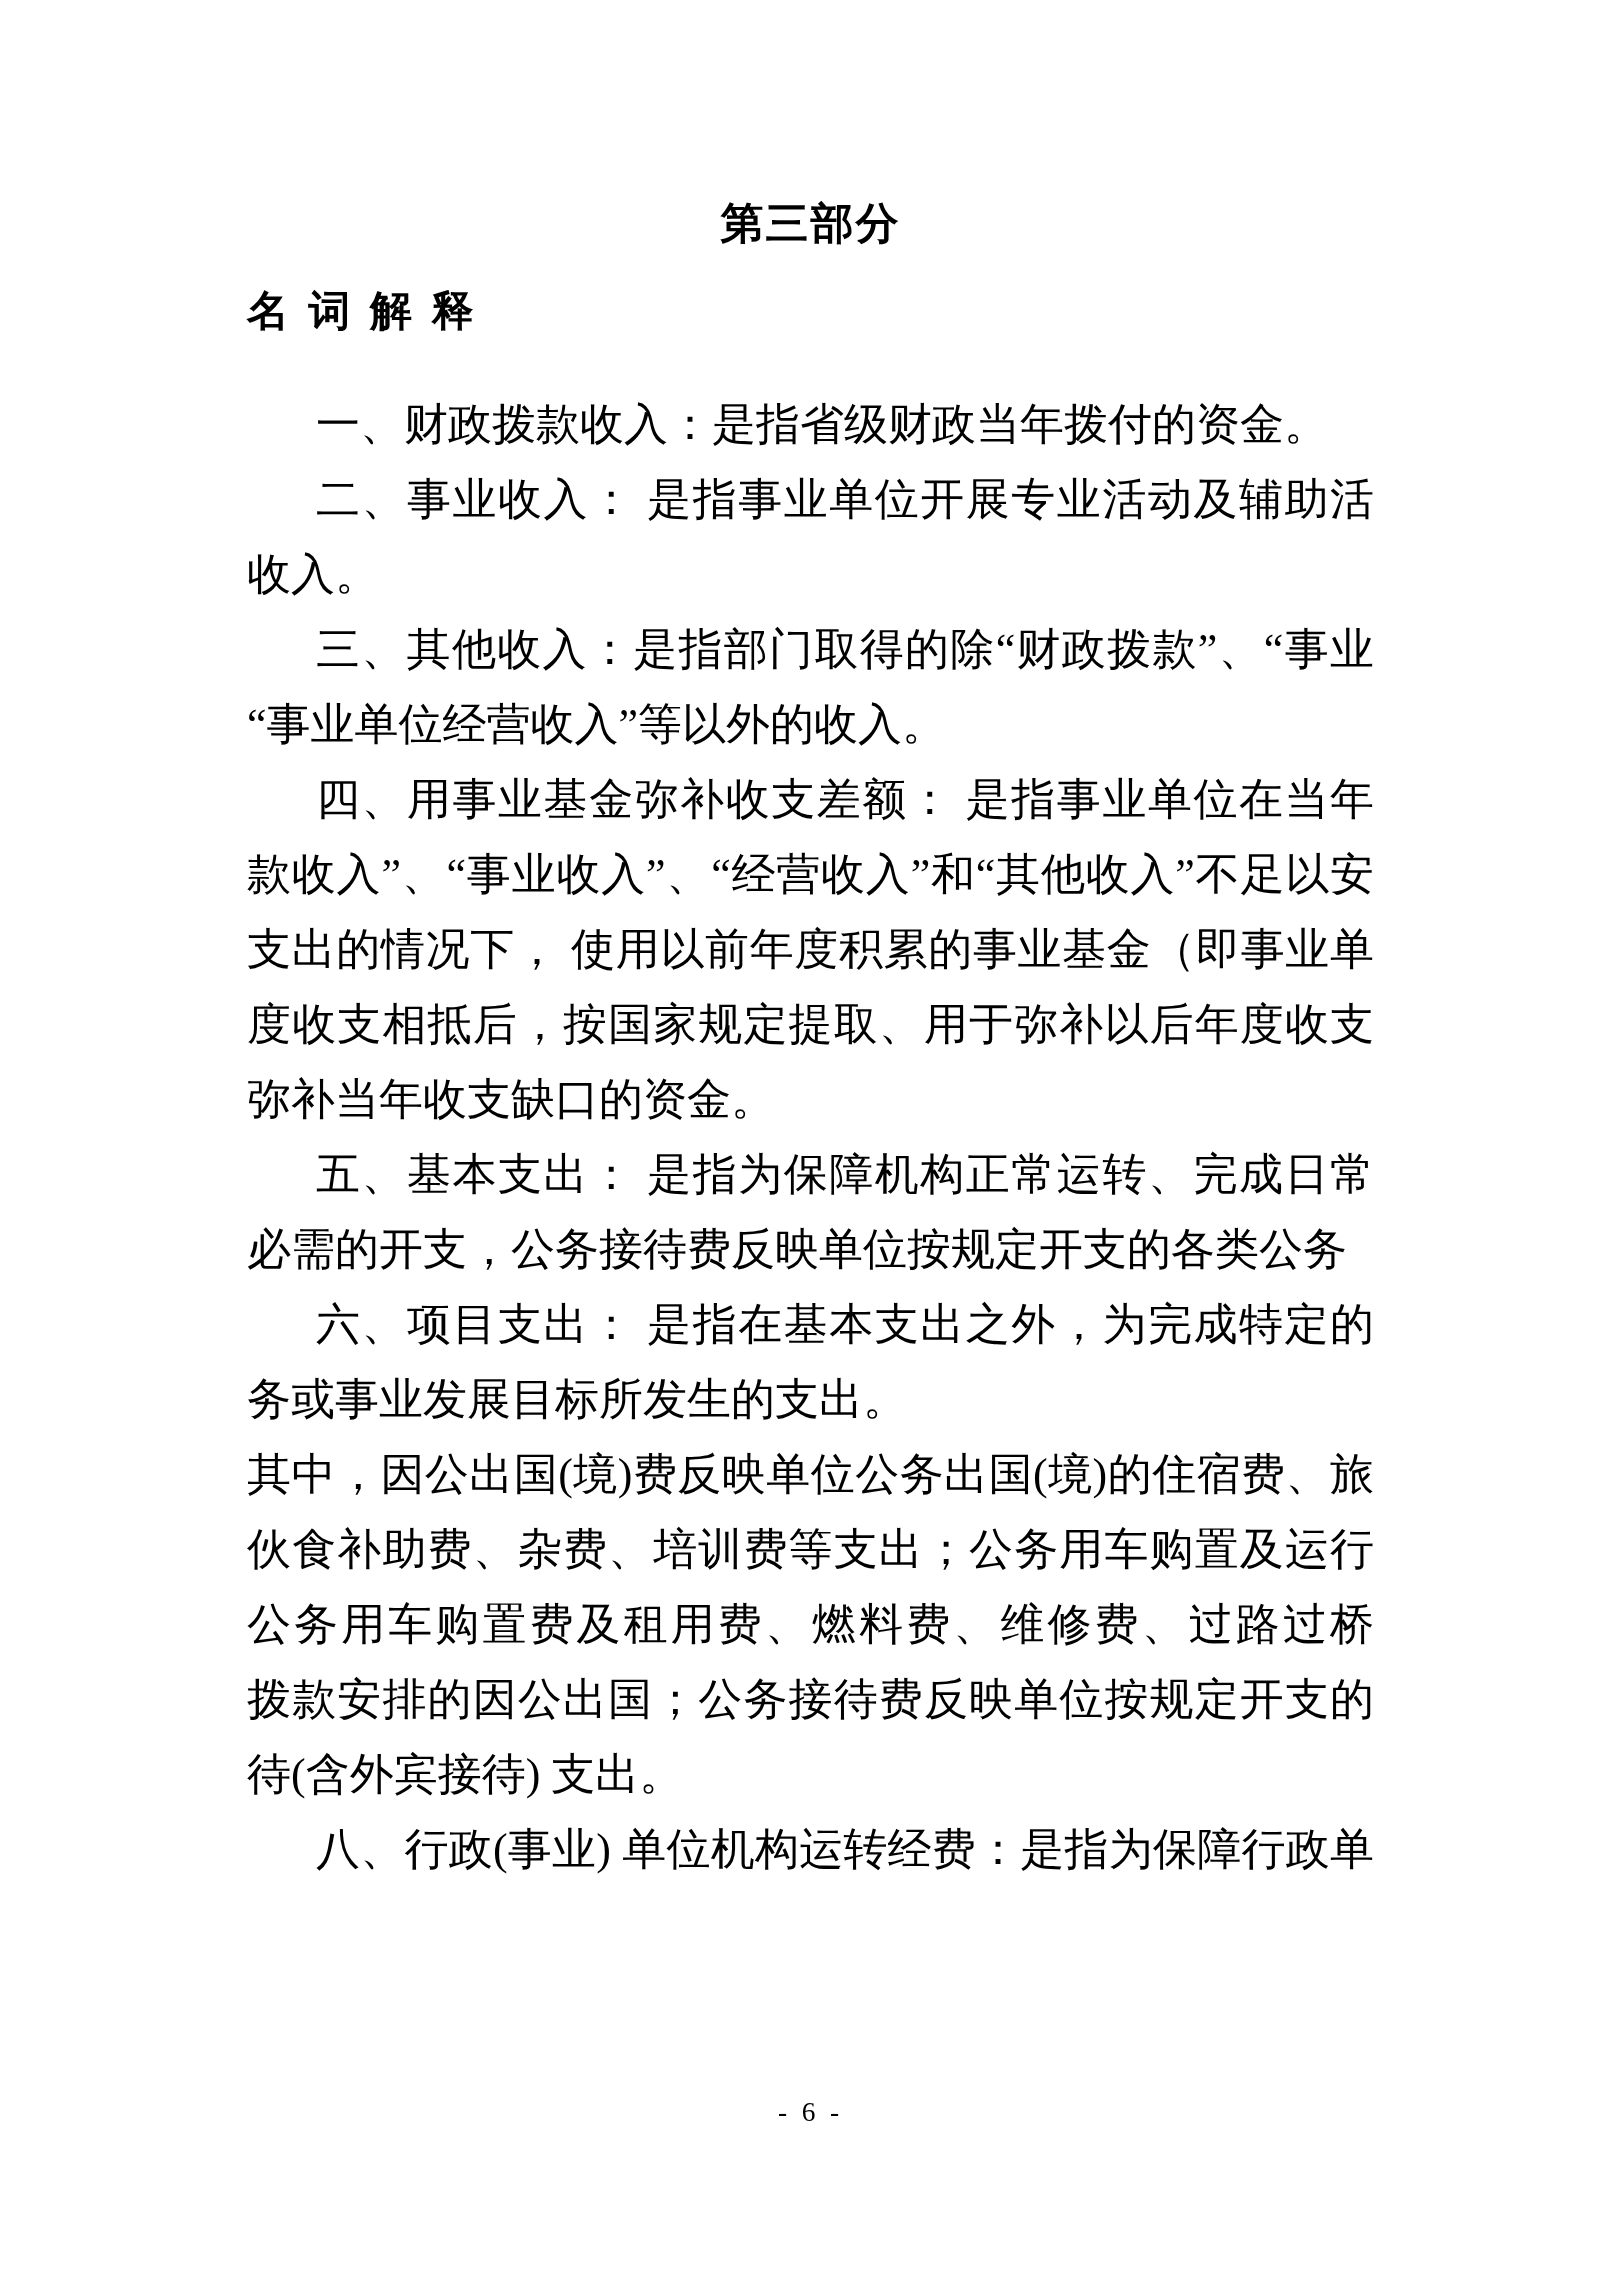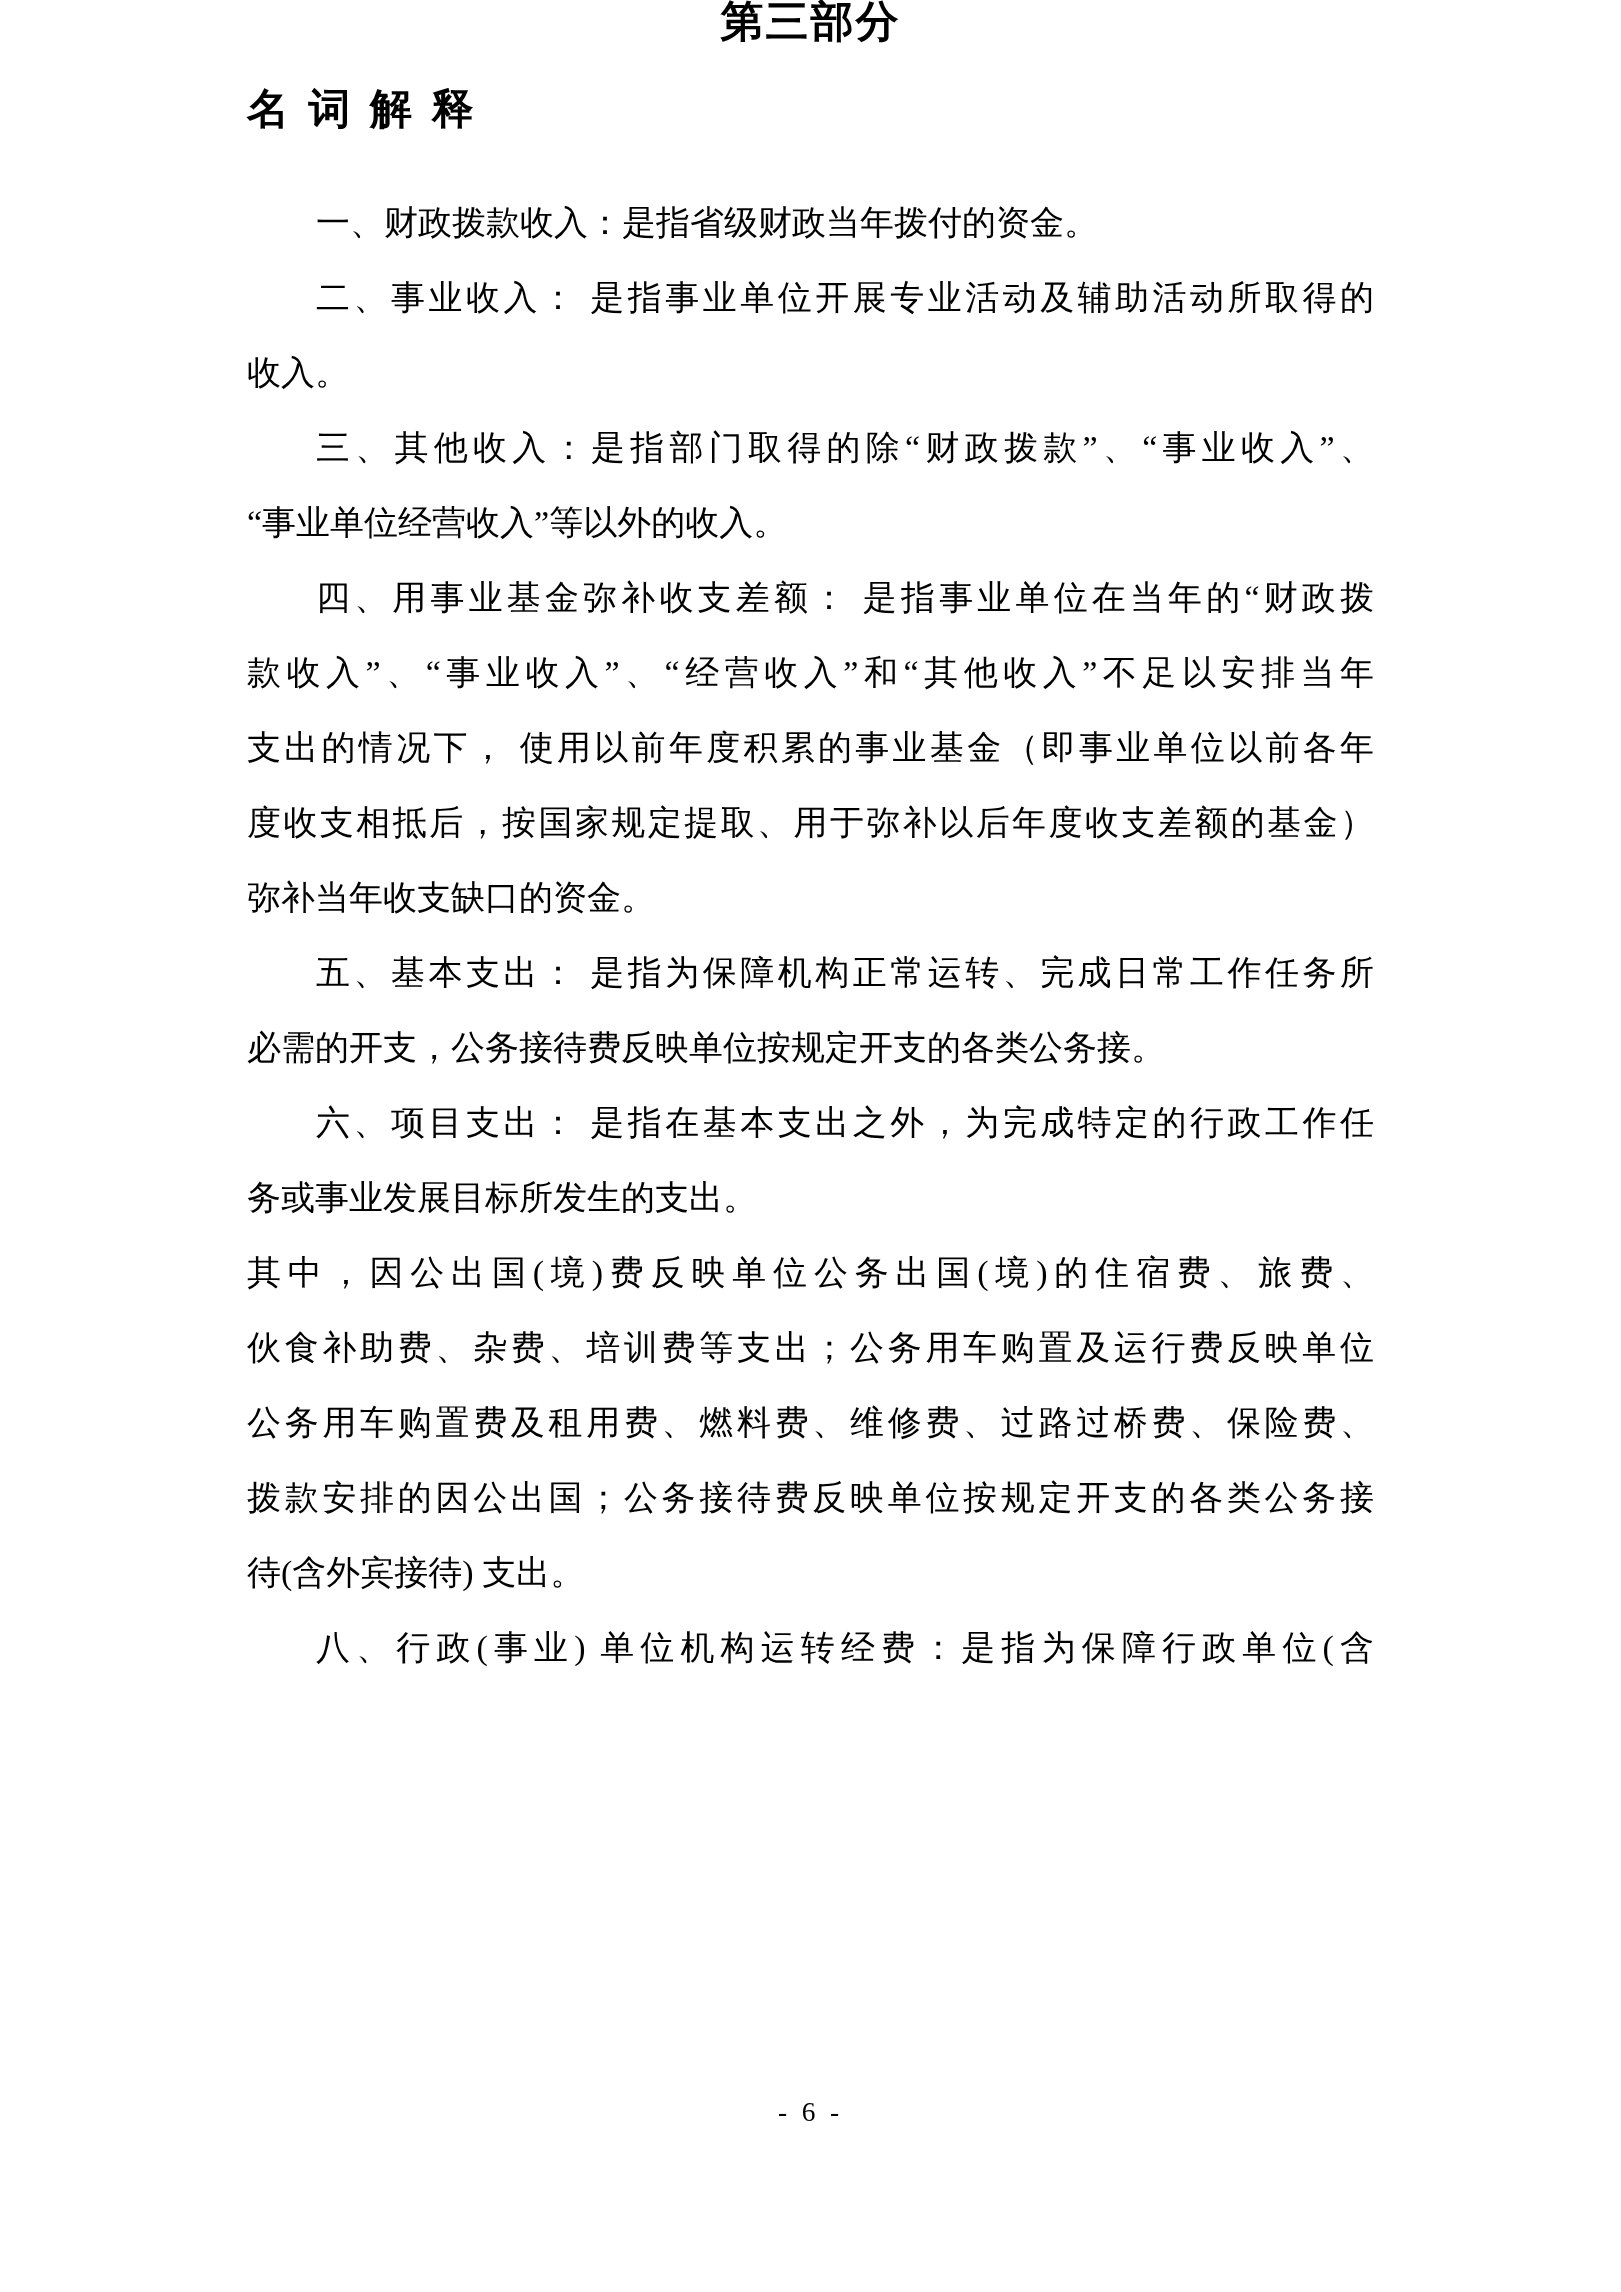--- a/index.html
+++ b/index.html
@@ -15,41 +15,42 @@
     color: #000000;
     font-family: "Liberation Serif", "DejaVu Serif", serif;
     overflow: hidden;
     margin: 0 auto;
   }
   .content {
     padding: 0 247px;
   }
   .part-title {
     margin: 0;
+    padding-top: 202px;
     text-align: center;
     font-family: "Liberation Sans", "DejaVu Sans", sans-serif;
     font-weight: 700;
     font-size: 43px;
     line-height: 1;
     letter-spacing: 2px;
   }
   .section-title {
     margin: 0;
     margin-top: 45px;
     font-family: "Liberation Sans", "DejaVu Sans", sans-serif;
     font-weight: 700;
     font-size: 42px;
     line-height: 1;
     letter-spacing: 3.9px;
   }
   .body-text {
     margin-top: 55px;
   }
   .line {
-    font-size: 34px;
+    font-size: 44px;
     height: 75px;
     line-height: 75px;
     text-align: left;
     overflow: hidden;
   }
   .line.fill {
     text-align: justify;
     text-align-last: justify;
   }
   .line.indent {

